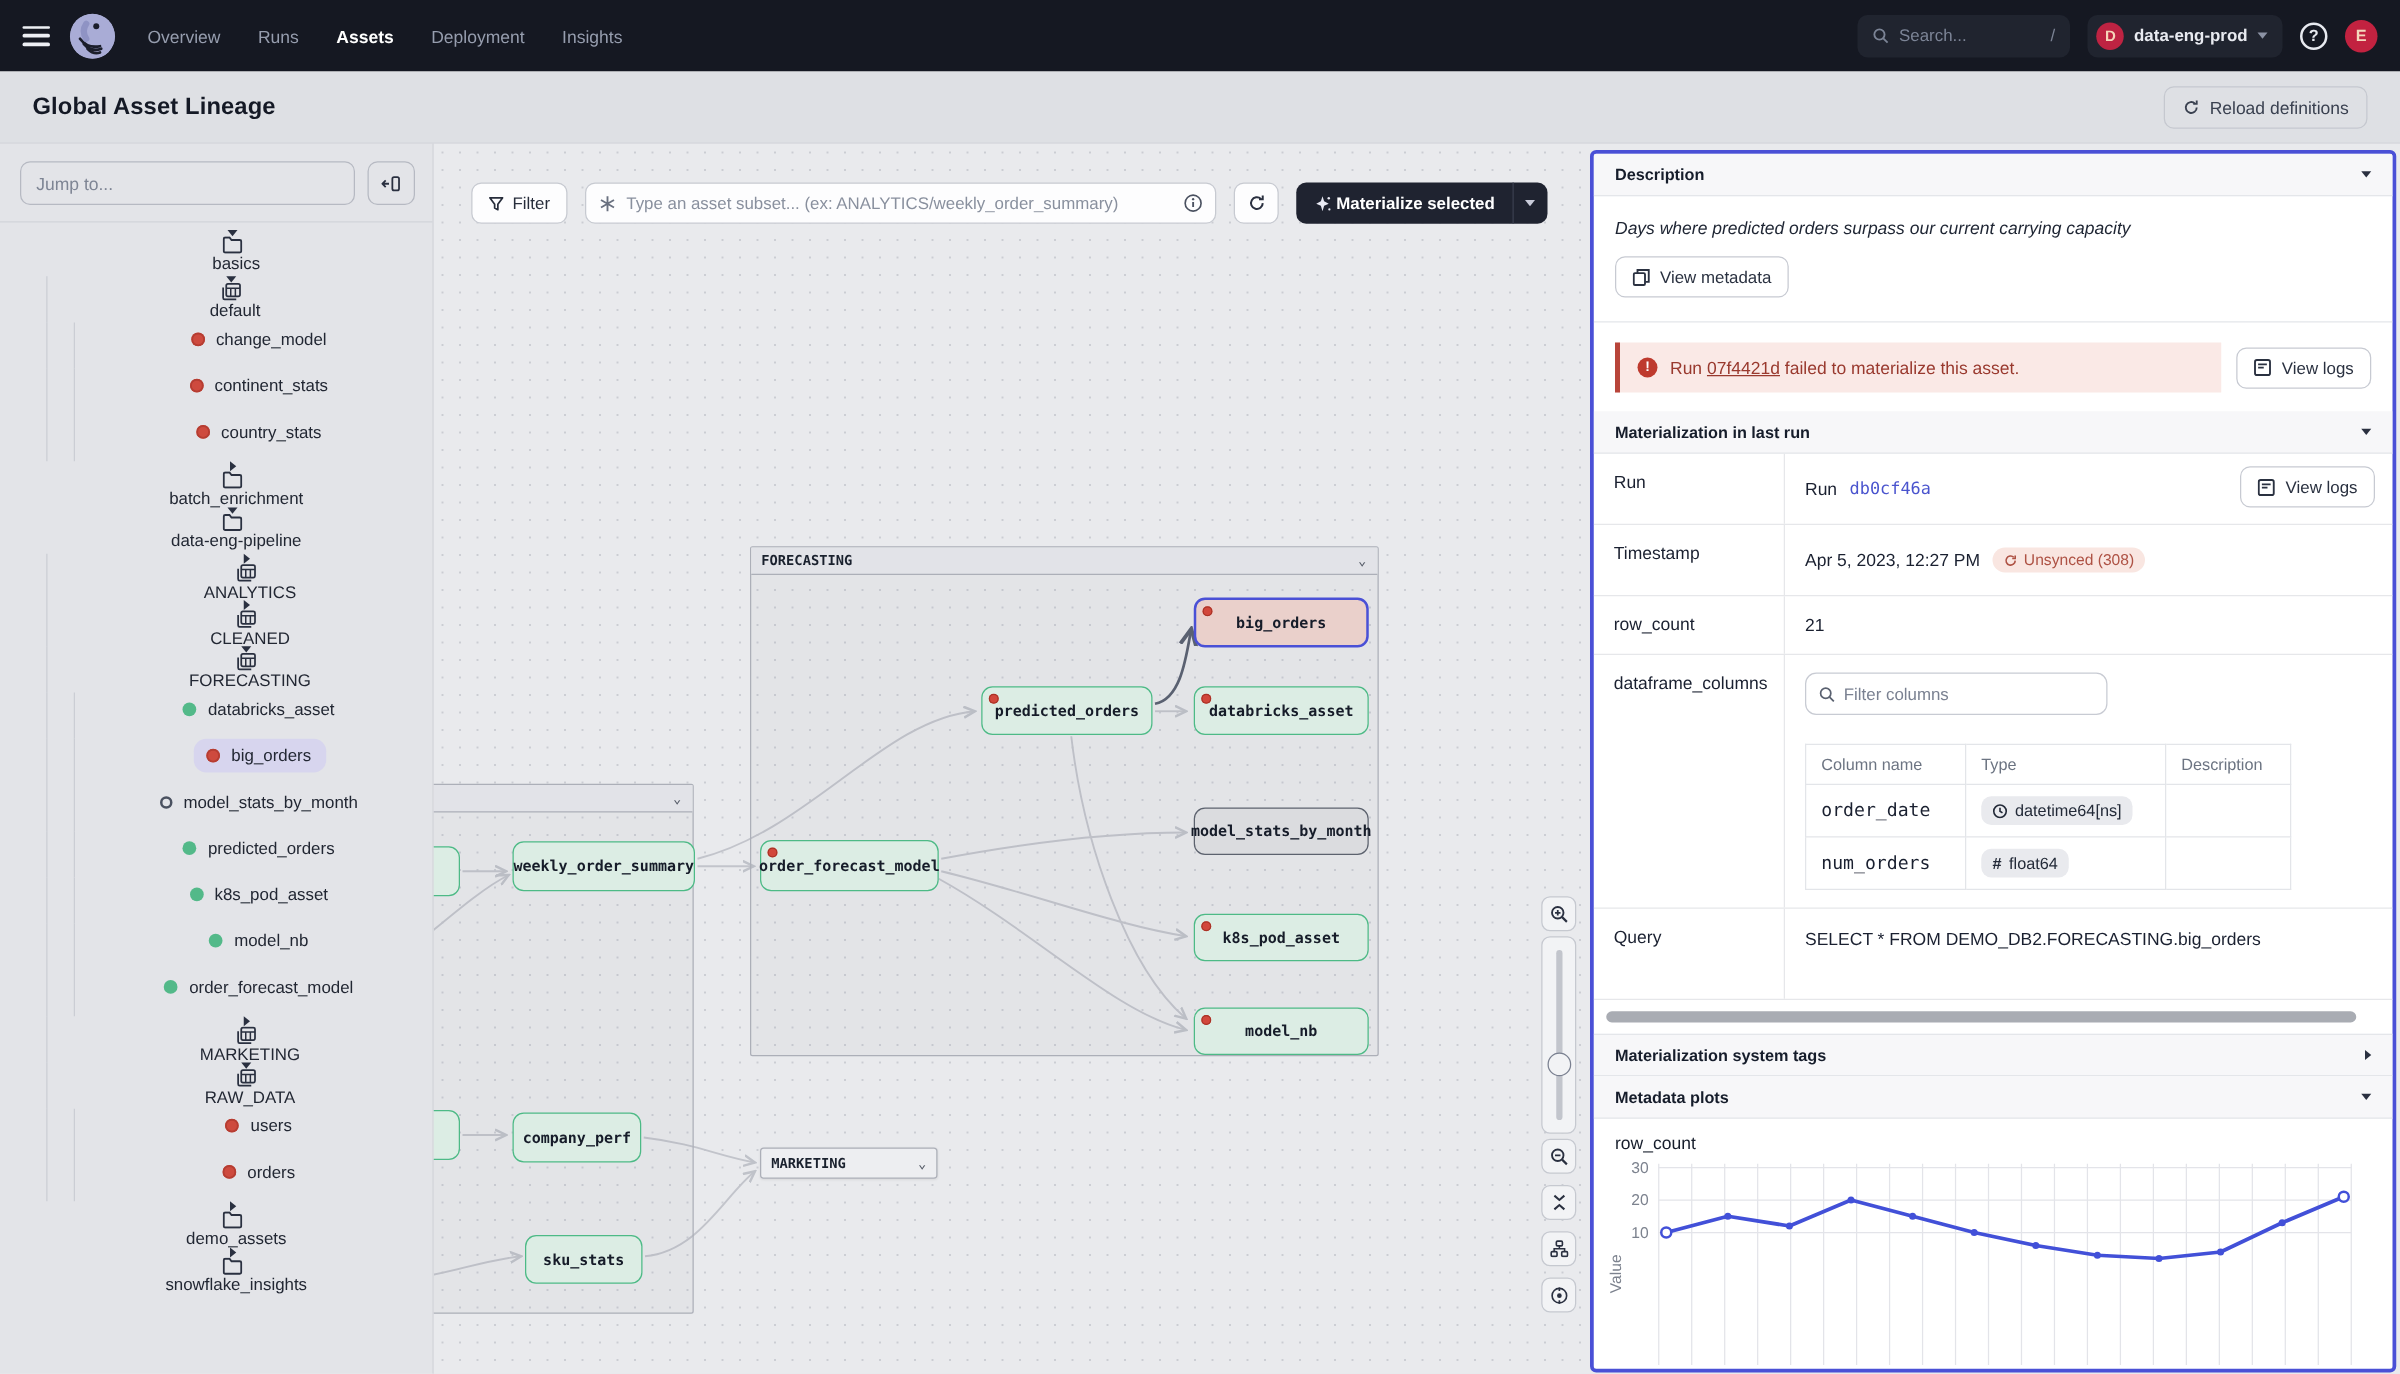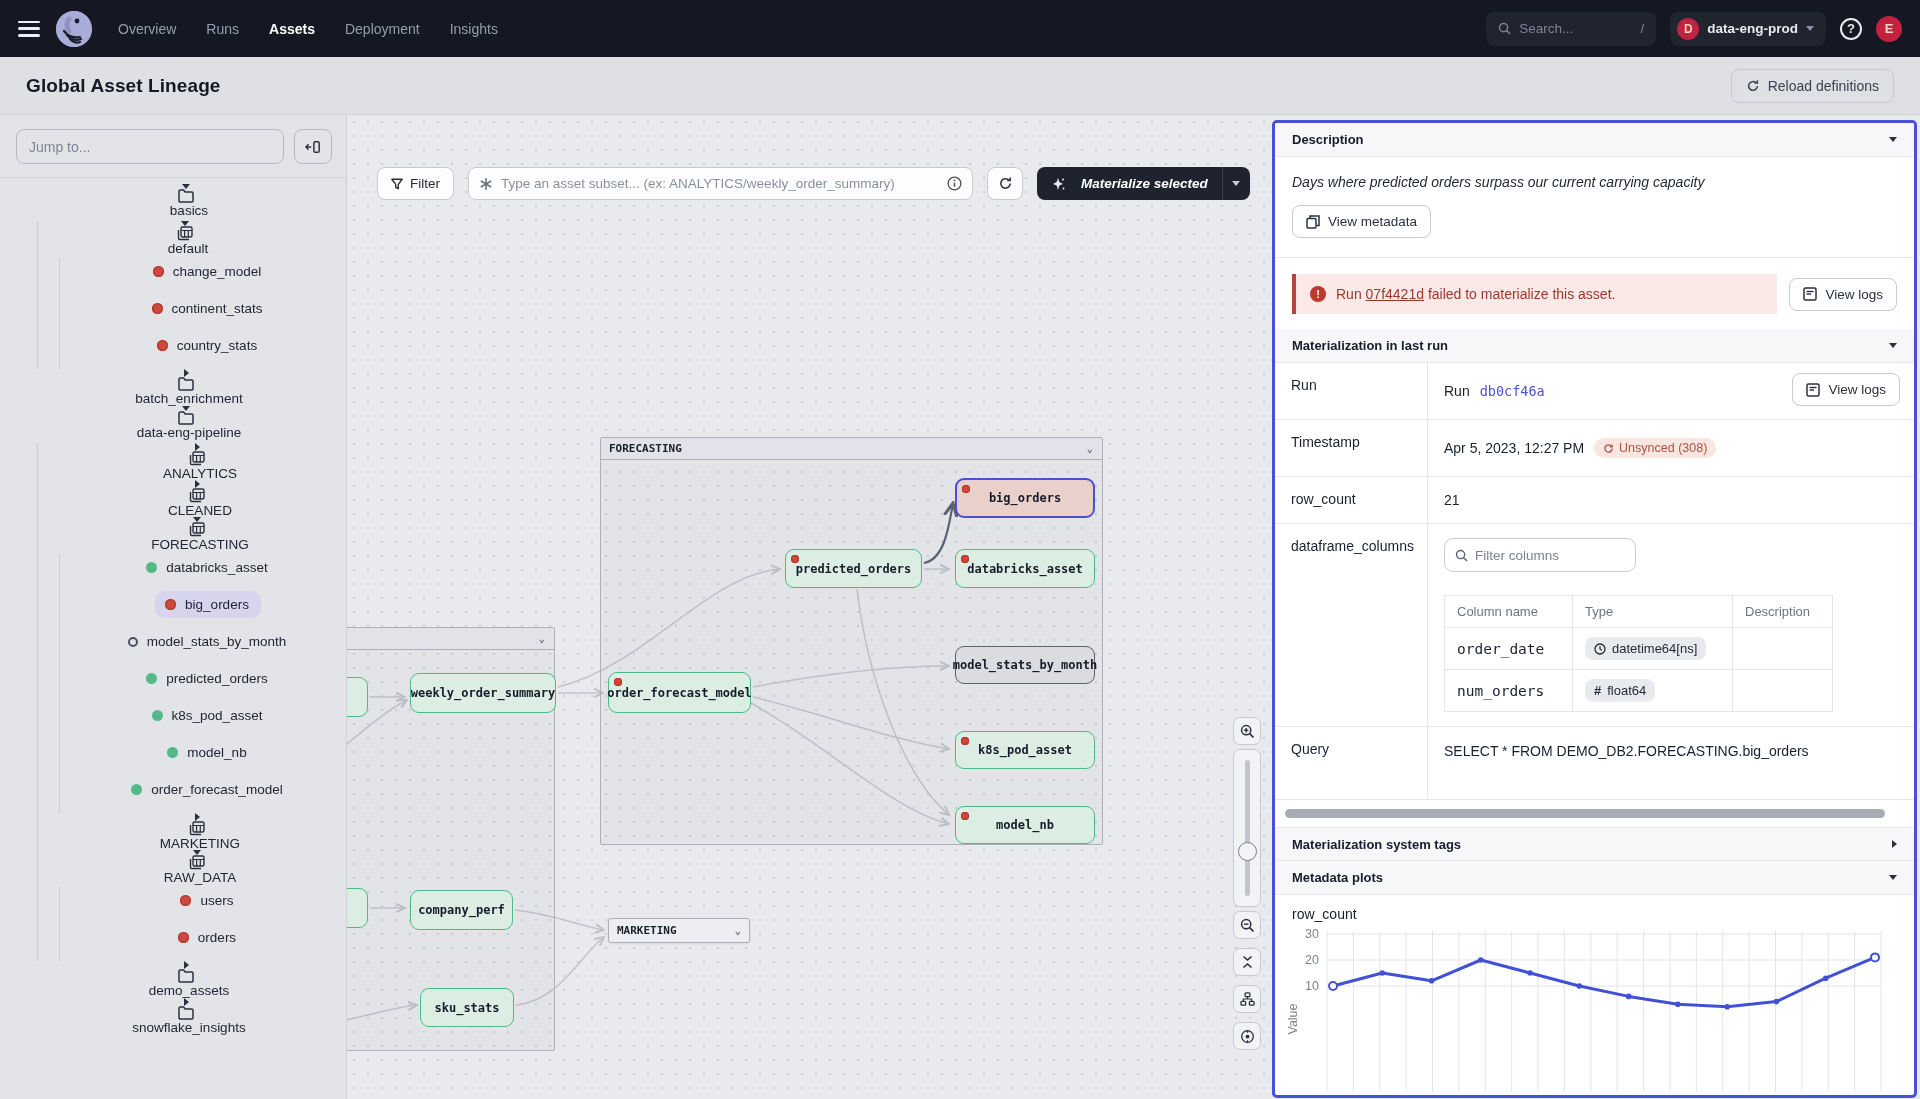--- a/index.html
+++ b/index.html
@@ -51,27 +51,27 @@
   .dot.red { background:#CE4A3E; box-shadow:inset 0 0 0 1.5px #B53D32; }
   .dot.green { background:#53B989; }
   .dot.hollow { background:transparent; border:2px solid #4A5160; width:10px; height:10px; }
   .guide { position:absolute; top:0; bottom:0; width:1px; background:#CBCdD4; }
 
   
   .canvas { position:relative; flex:1; overflow:hidden;
     background-color:#E9EAED;
     background-image:radial-gradient(circle, #CBCDD3 1px, transparent 1.2px);
     background-size:14px 14px; }
-  .gtoolbar { position:absolute; left:30px; top:52px; display:flex; align-items:center; gap:14px; z-index:4; }
+  .gtoolbar { position:absolute; left:30px; top:31px; display:flex; align-items:center; gap:14px; z-index:4; }
   .filter-btn { height:33px; background:#FDFDFE; border:1px solid #C7CAD1; border-radius:8px; display:flex; align-items:center; gap:7px; padding:0 13px; font-size:13.5px; color:#272D3B; font-weight:500; cursor:pointer; }
   .subset-input { width:505px; height:33px; background:#FDFDFE; border:1px solid #C7CAD1; border-radius:8px; display:flex; align-items:center; gap:8px; padding:0 10px; color:#89909E; font-size:13.5px; }
   .subset-input .ph { flex:1; white-space:nowrap; overflow:hidden; }
   .icon-btn { width:36px; height:33px; background:#FDFDFE; border:1px solid #C7CAD1; border-radius:8px; display:flex; align-items:center; justify-content:center; cursor:pointer; color:#2A3040; font-size:15px; }
   .mat-btn { height:33px; background:#1F2330; border-radius:8px; display:flex; align-items:center; cursor:pointer; }
-  .mat-main { display:flex; align-items:center; gap:16px; padding:0 14px; color:#FFFFFF; font-size:13.5px; font-weight:600;font-style:italic; }
+  .mat-main { display:flex; align-items:center; gap:4px; padding:0 14px; color:#FFFFFF; font-size:13.5px; font-weight:600; }
   .mat-split { width:28px; height:100%; border-left:1px solid #3A3F4E; display:flex; align-items:center; justify-content:center; }
   .mat-split .chev { border-top-color:#C9CCDA; }
 
   
   .group-box { position:absolute; border:1px solid #ACAFB8; background:rgba(120,124,136,0.05); border-radius:2px; }
   .group-head { height:22px; background:#E2E3E8; border-bottom:1px solid #ACAFB8; display:flex; align-items:center; padding:0 8px; font-family:"DejaVu Sans Mono", monospace; font-size:11px; font-weight:700; color:#1A212E; }
   .group-head .kebab { margin-left:auto; color:#565C68; font-size:11px; letter-spacing:1px; }
   .group-collapsed { position:absolute; height:25px; background:#EDEEF1; border:1px solid #ACAFB8; border-radius:3px; display:flex; align-items:center; padding:0 8px; font-family:"DejaVu Sans Mono", monospace; font-size:11px; font-weight:700; color:#1A212E; box-shadow:0 1px 2px rgba(0,0,0,.08); }
   .group-collapsed .kebab { margin-left:auto; color:#565C68; font-size:11px; padding-left:18px; }
   .gnode { position:absolute; border-radius:9px; display:flex; align-items:center; justify-content:center; font-family:"DejaVu Sans Mono", monospace; font-size:12px; font-weight:700; color:#161C29; cursor:pointer; }
@@ -100,21 +100,21 @@
   .alert-box { flex:1; background:#FAE9E6; border-left:4px solid #B8453A; padding:12px 14px; display:flex; align-items:center; gap:10px; font-size:14px; color:#99392E; }
   .alert-box a { color:#99392E; font-weight:500; text-decoration:underline; cursor:pointer; }
   .err-ico { width:16px; height:16px; border-radius:50%; background:#BE3A2E; color:#fff; font-size:11px; font-weight:700; display:flex; align-items:center; justify-content:center; flex:none; }
   .kv-row { display:flex; border-bottom:1px solid #E6E7EA; flex:none; }
   .kv-label { width:152px; flex:none; padding:14px 16px; font-size:14px; color:#1A2030; }
   .kv-value { flex:1; border-left:1px solid #E6E7EA; padding:14px 16px; font-size:14px; color:#1A2030; display:flex; align-items:flex-start; gap:10px; position:relative; }
   .kv-value.center { align-items:center; }
   .run-id { color:#4A54CE; font-family:"DejaVu Sans Mono", monospace; font-size:13.5px; }
   .vl-btn { position:absolute; right:14px; top:10px; }
   .badge { display:inline-flex; align-items:center; gap:5px; background:#F9E6E1; color:#AE5244; border-radius:10px; padding:3px 9px; font-size:12.5px; }
-  .filter-input { width:192px; height:34px; border:1px solid #C8CBD3; border-radius:9px; display:flex; align-items:center; gap:7px; padding:0 10px; color:#7A8191; font-size:13.5px; }
+  .filter-input { width:242px; height:34px; border:1px solid #C8CBD3; border-radius:9px; display:flex; align-items:center; gap:7px; padding:0 10px; color:#7A8191; font-size:13.5px; }
   .cols-table { margin-top:13px; border:1px solid #E3E5E9; border-collapse:collapse; }
   .cols-table th { font-size:13px; font-weight:400; color:#6C7482; text-align:left; padding:8px 12px; border:1px solid #E3E5E9; }
   .cols-table td { padding:9px 12px; border:1px solid #E3E5E9; font-size:14px; color:#1A2030; }
   .type-pill { display:inline-flex; align-items:center; gap:6px; background:#E9EAEE; border-radius:8px; padding:4px 9px; font-size:13px; color:#232A38; }
   .hscroll-zone { padding:9px 10px; flex:none; }
   .hscroll { height:9px; background:#A9ACB3; border-radius:5px; width:97%; }
   .plots-label { padding:11px 17px 2px; font-size:14px; color:#161D2B; font-weight:500; flex:none; }
   .chart-wrap { flex:1; overflow:hidden; padding-left:10px; }
 </style>
 </head>

